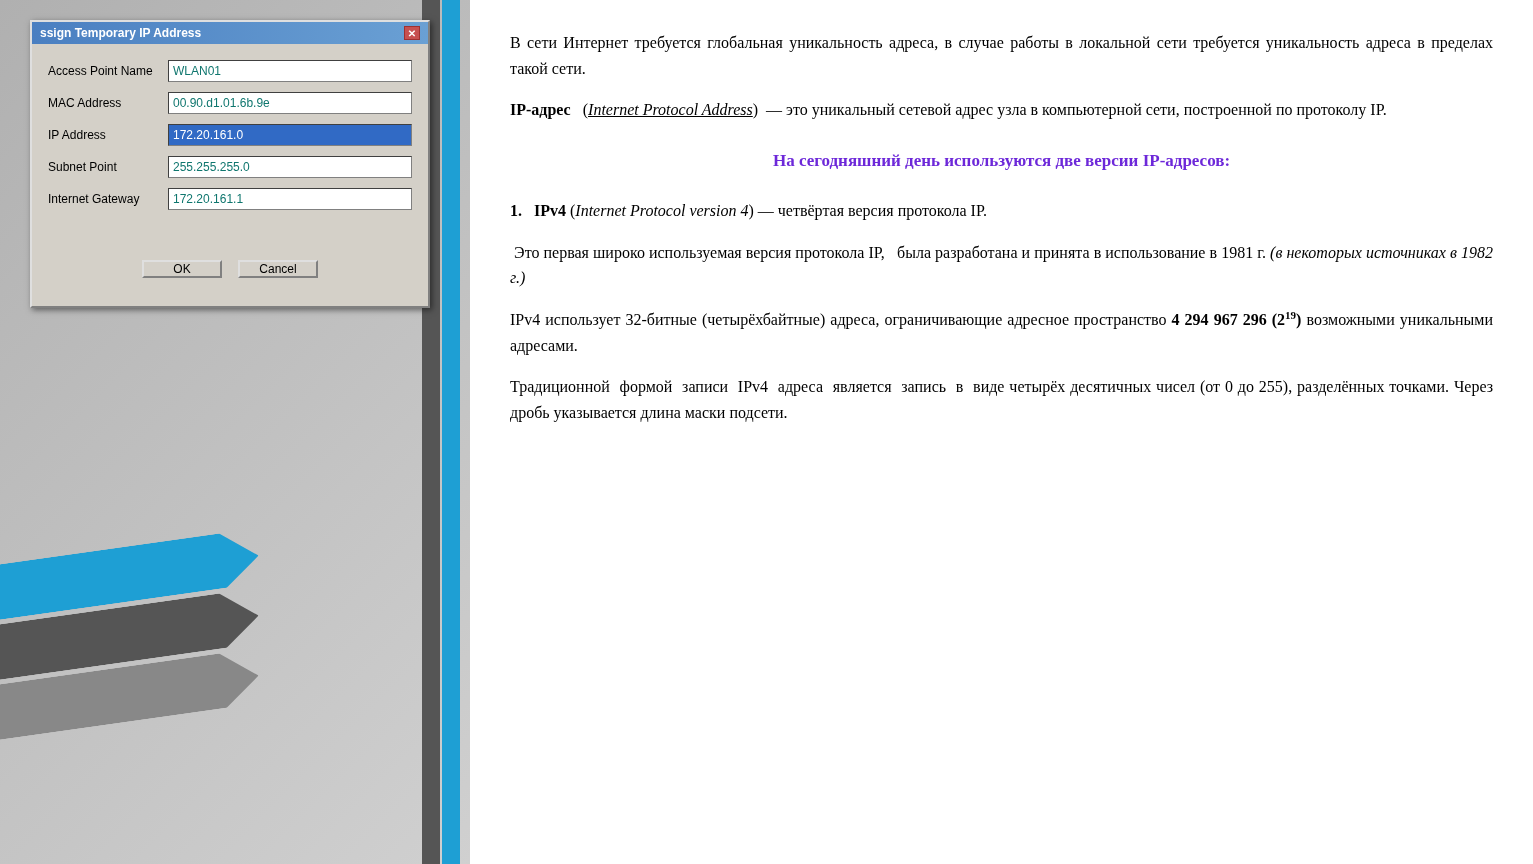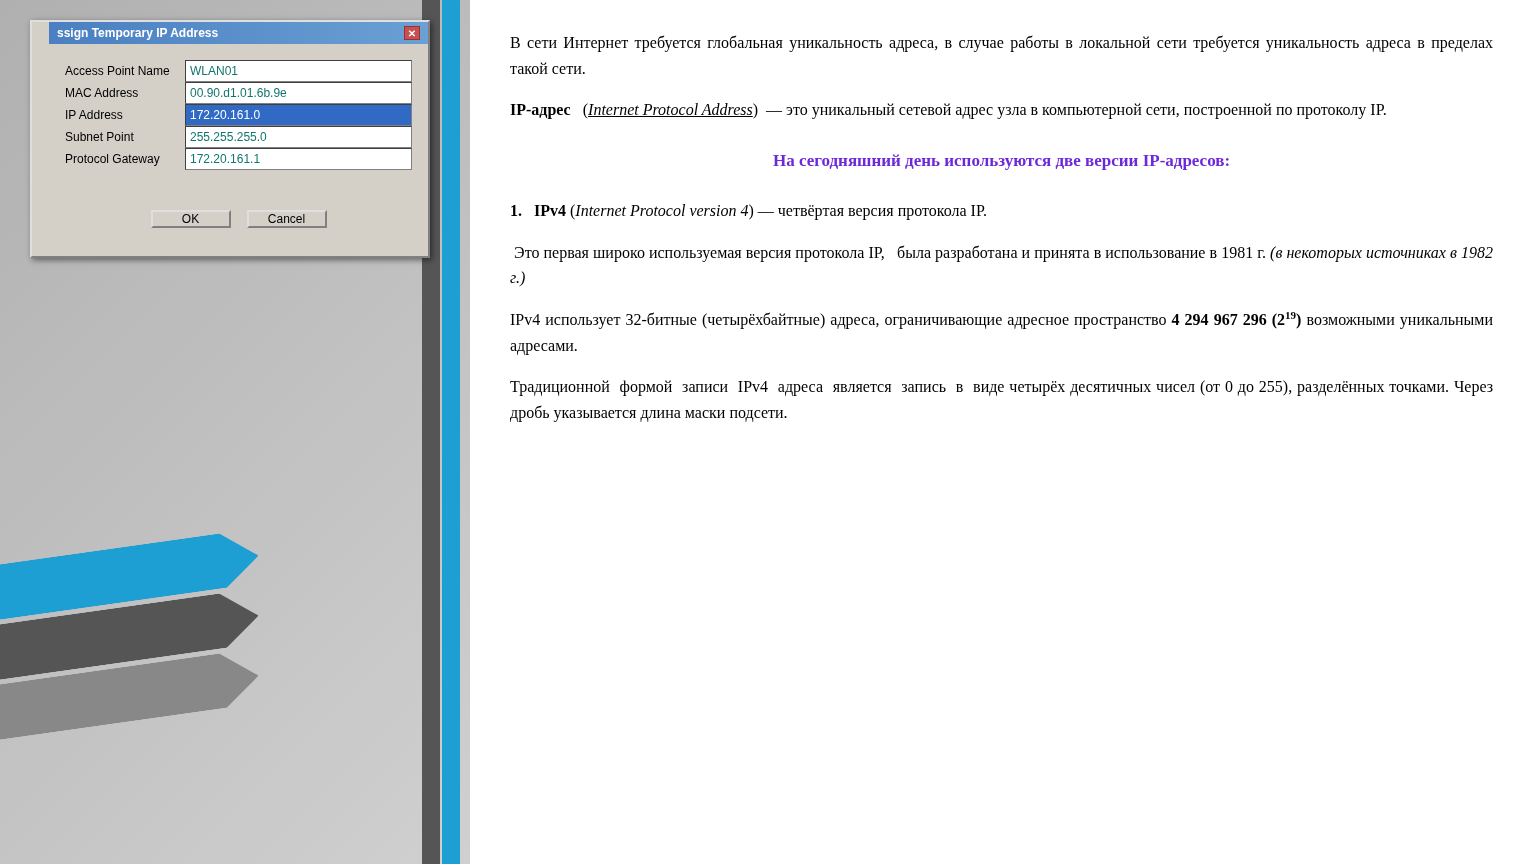--- a/index.html
+++ b/index.html
@@ -55,21 +55,20 @@
       top: 20px;
       left: 30px;
       width: 400px;
       background: #d4d0c8;
       border: 2px solid #808080;
       border-top: 2px solid #dfdfdf;
       border-left: 2px solid #dfdfdf;
       box-shadow: 2px 2px 6px rgba(0,0,0,0.5);
       font-family: 'Tahoma', 'Arial', sans-serif;
       font-size: 12px;
-      padding-left: 17px;
     }
 
     .dialog-titlebar {
       background: linear-gradient(to right, #4a7fc1, #6aa0d4);
       color: white;
       padding: 4px 8px;
       font-weight: bold;
       font-size: 12px;
       display: flex;
       justify-content: space-between;
@@ -90,20 +89,21 @@
       font-weight: bold;
     }
 
     .dialog-body {
       padding: 16px 16px 12px 16px;
     }
 
     .dialog-row {
       display: flex;
       align-items: center;
+      margin-bottom: 10px;
       justify-content: center;
     }
 
     .dialog-label {
       width: 120px;
       font-family: 'Tahoma', Arial, sans-serif;
       font-size: 12px;
       color: #000;
       flex-shrink: 0;
     }
@@ -262,21 +262,21 @@
         <div class="dialog-label">IP Address</div>
         <input class="dialog-input selected" type="text" value="172.20.161.0" style="">
       </div>
 
       <div class="dialog-row">
         <div class="dialog-label">Subnet Point</div>
         <input class="dialog-input" type="text" value="255.255.255.0" style="">
       </div>
 
       <div class="dialog-row">
-        <div class="dialog-label">Protocol Gateway</div>
+        <div class="dialog-label">Internet Gateway</div>
         <input class="dialog-input" type="text" value="172.20.161.1" style="">
       </div>
 
       <div class="dialog-spacer"></div>
       <div class="dialog-spacer"></div>
 
       <div class="dialog-buttons">
         <button class="dialog-btn">OK</button>
         <button class="dialog-btn">Cancel</button>
       </div>

